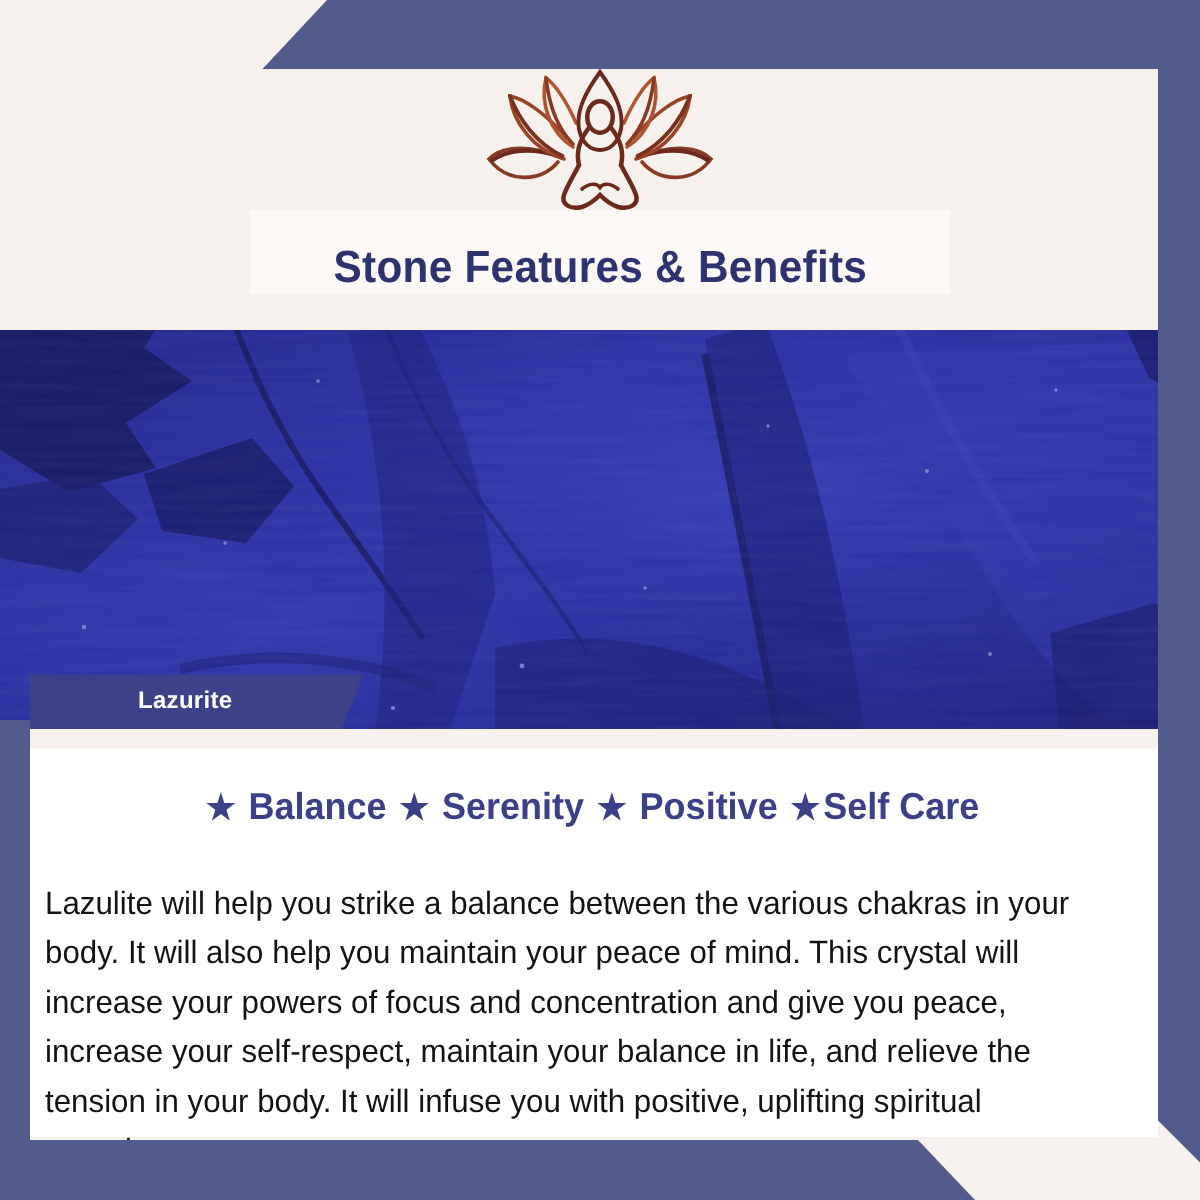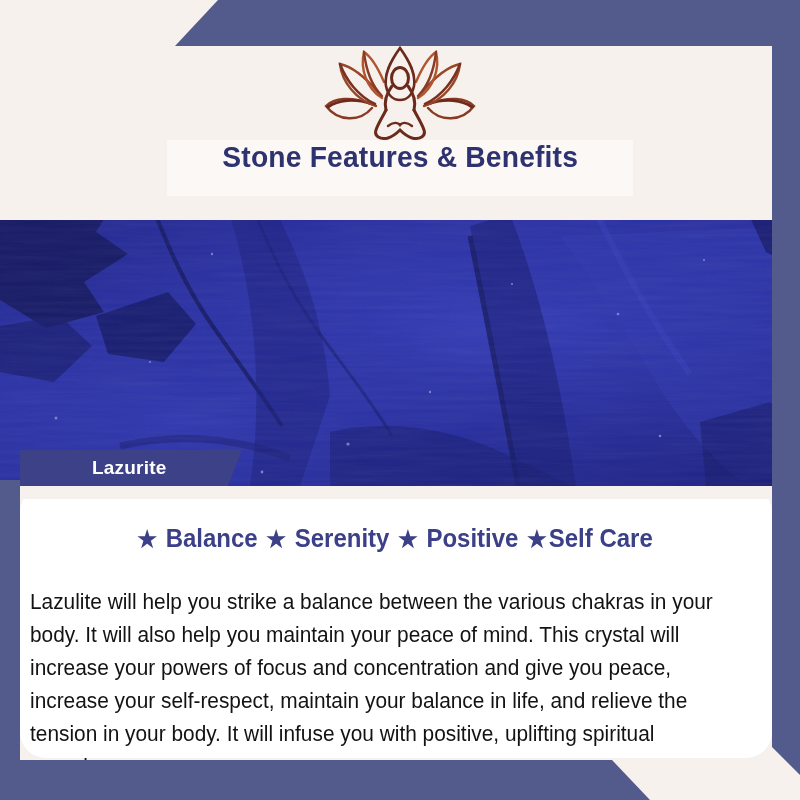--- a/index.html
+++ b/index.html
@@ -83,21 +83,21 @@
 
   
   .title-band {
     position: absolute;
     top: 140px;
     left: 167px;
     width: 466px;
     height: 56px;
     background: #FBF8F5;
     display: flex;
-    align-items: flex-start;
+    align-items: flex-end;
     justify-content: center;
     z-index: 4;
   }
   .title-text {
     font-family: "Liberation Sans Narrow", "Liberation Sans", sans-serif;
     font-weight: bold;
     font-size: 30px;
     color: #2E3370;
     letter-spacing: 0.2px;
     transform: scaleX(0.94);
@@ -125,35 +125,34 @@
     height: 36px;
     background: #3C4188;
     clip-path: polygon(0 0, 222px 0, 208px 36px, 0 36px);
     display: flex;
     align-items: center;
     z-index: 4;
   }
   .stone-banner-text {
     margin-left: 72px;
     color: #ffffff;
-    font-size: 19px;
+    font-size: 16px;
     font-weight: bold;
     letter-spacing: 0.2px;
   }
 
   
   .content-panel {
     position: absolute;
     top: 486px;
     left: 20px;
     width: 752px;
     height: 272px;
     background: #ffffff;
     z-index: 3;
-    border-radius: 26px;
   }
   .content-panel-strip {
     position: absolute;
     top: 0; left: 0;
     width: 752px;
     height: 13px;
     background: #F6F1EC;
   }
   .keywords {
     position: absolute;

